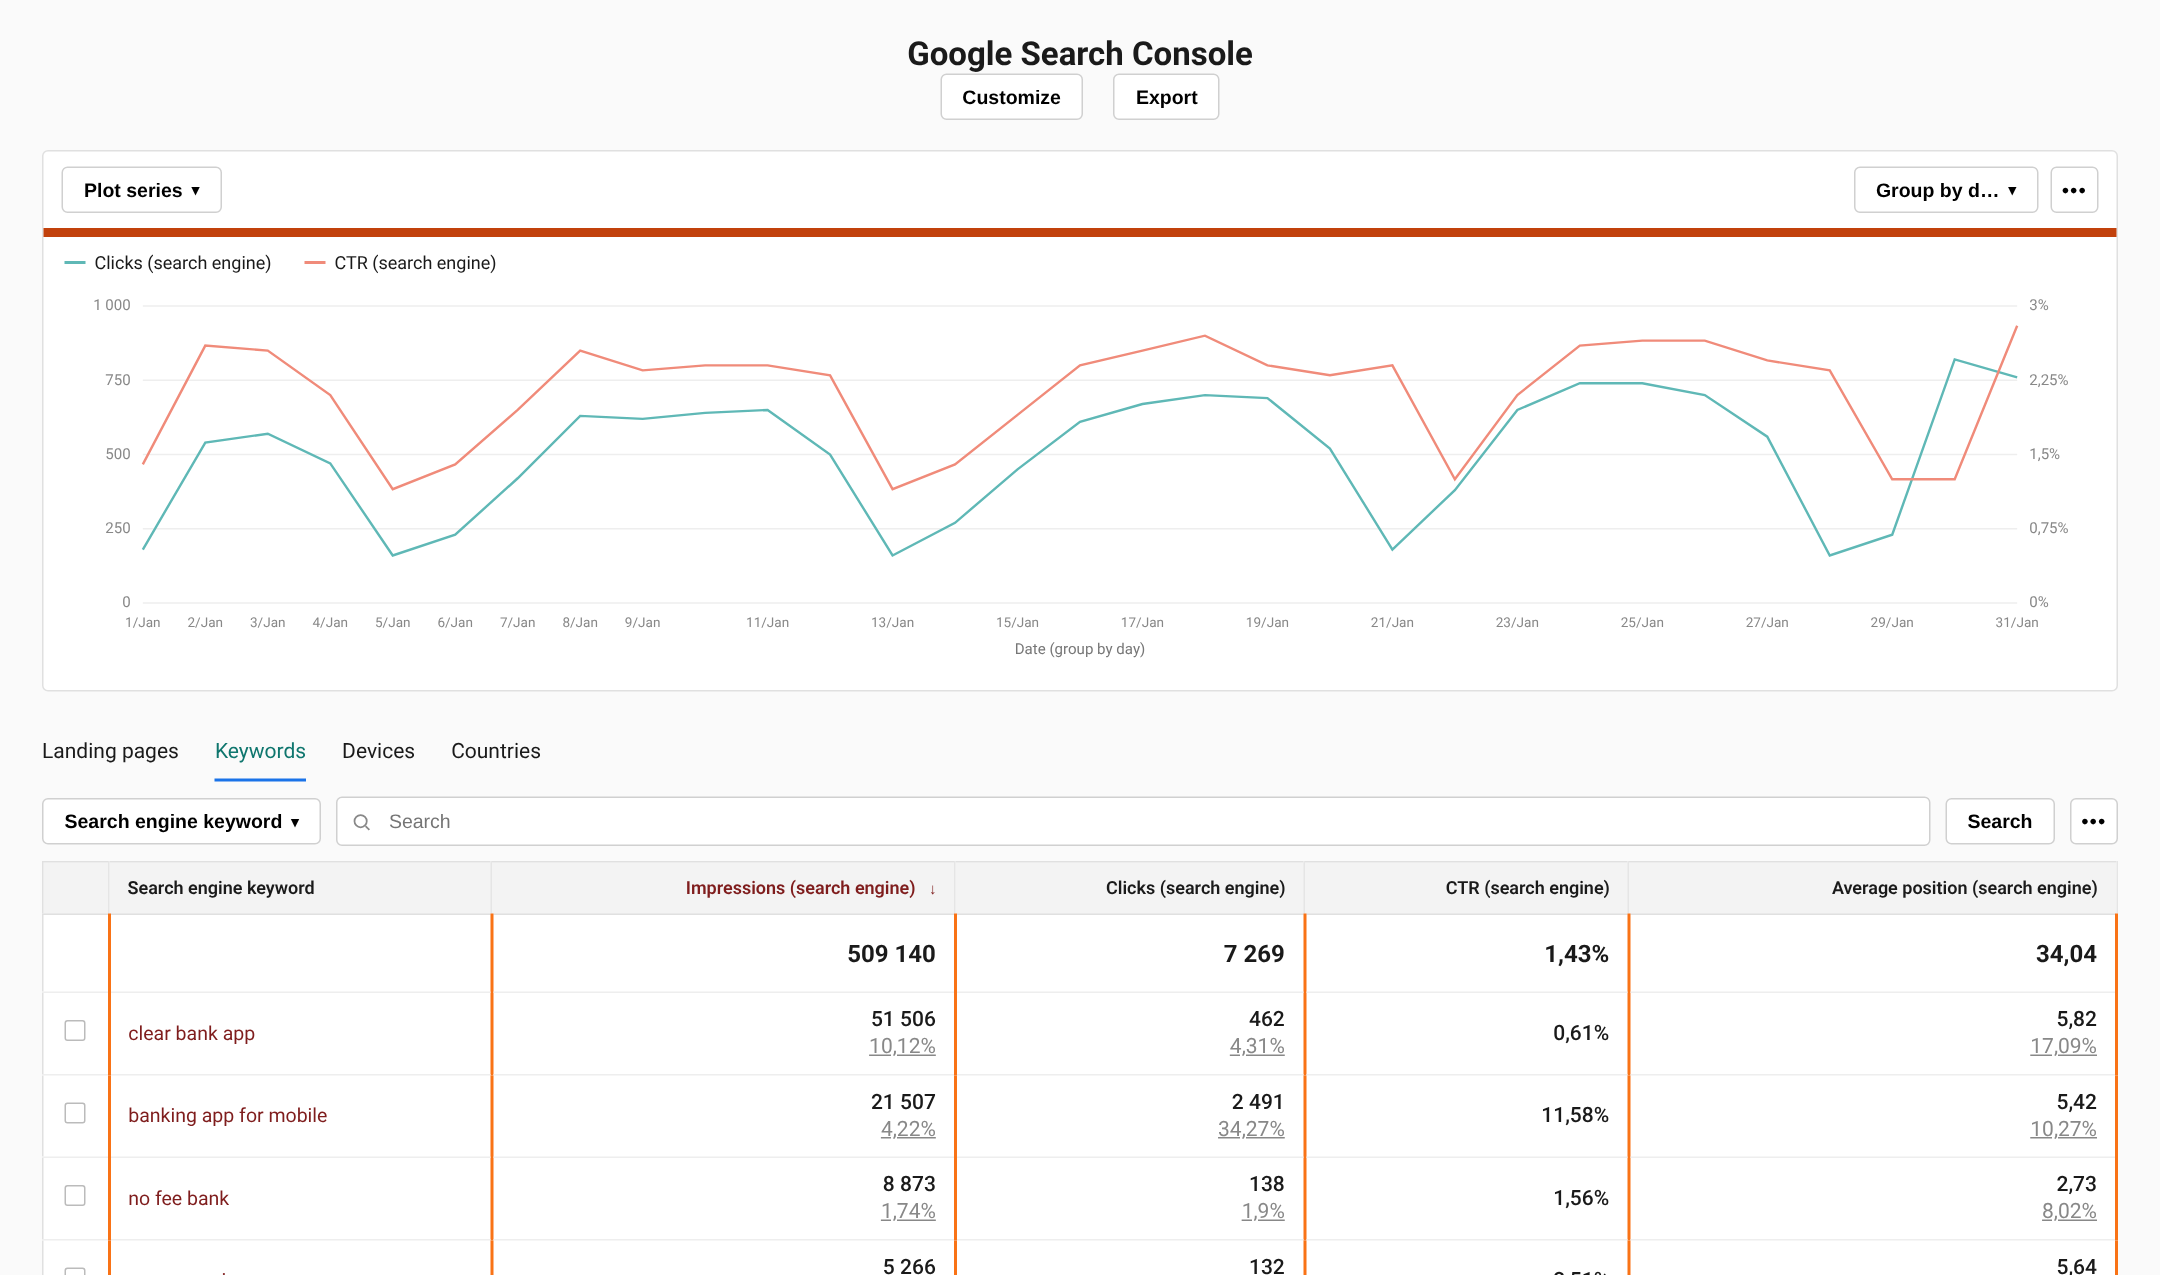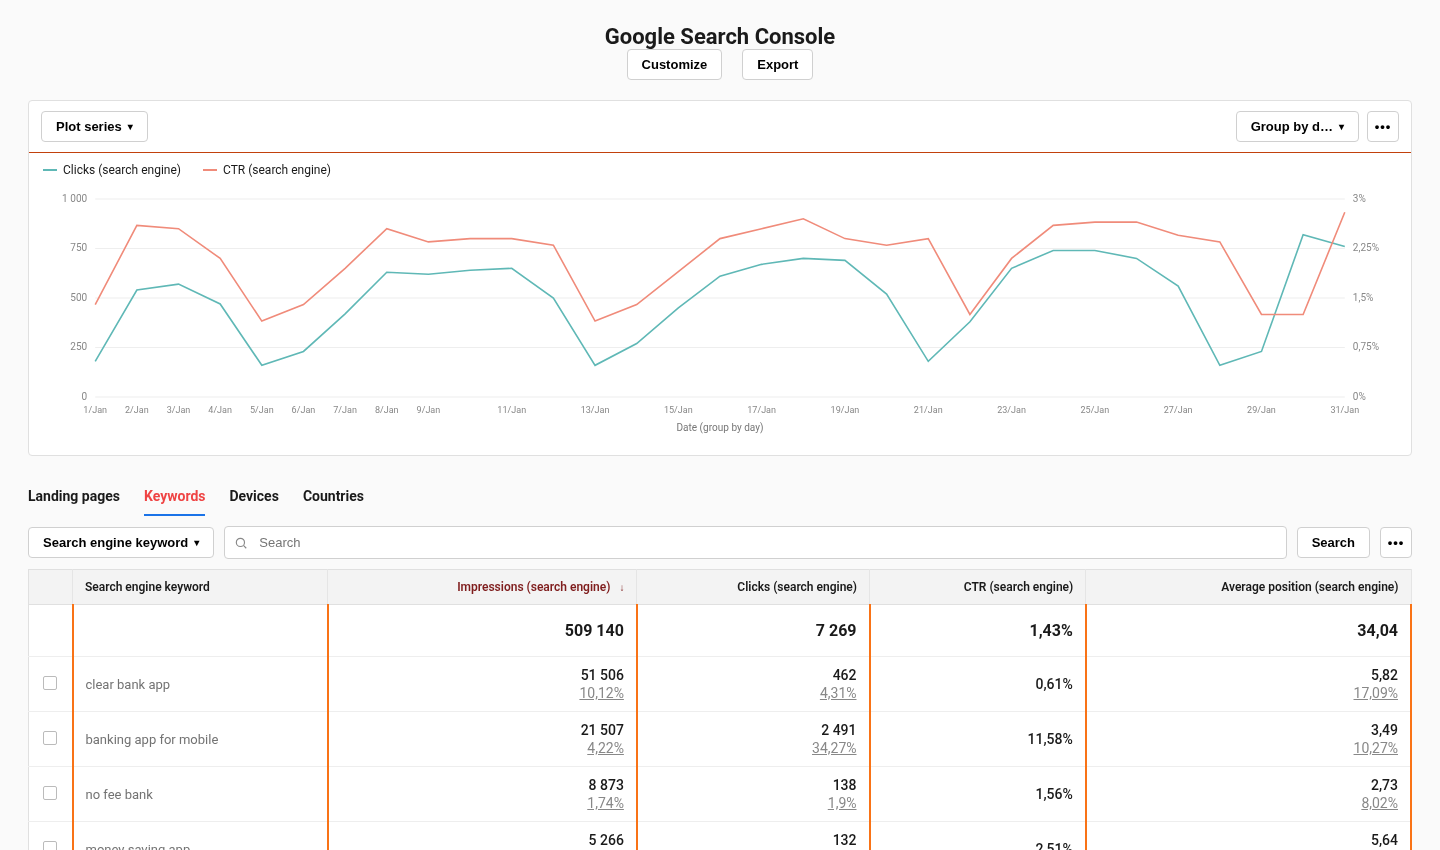--- a/index.html
+++ b/index.html
@@ -4,42 +4,42 @@
 <style>
 * { box-sizing: border-box; margin: 0; padding: 0; }
 body { font-family: -apple-system, BlinkMacSystemFont, "Segoe UI", Roboto, sans-serif; background: #fafafa; color: #1a1a1a; font-size: 13px; }
 .container { padding: 24px 28px; }
 .header { display: flex; justify-content: space-between; align-items: center; margin-bottom: 20px; flex-direction: column; }
 .page-title { font-size: 22px; font-weight: 700; }
 .header-actions { display: flex; gap: 20px; }
 .btn { background: #fff; border: 1px solid #d0d0d0; border-radius: 4px; padding: 7px 14px; font-size: 13px; font-weight: 600; cursor: pointer; display: inline-flex; align-items: center; gap: 6px; }
 .btn-icon { width: 32px; justify-content: center; padding: 7px 0; }
 .card { background: #fff; border: 1px solid #e0e0e0; border-radius: 4px; }
-.card-toolbar { display: flex; justify-content: space-between; align-items: center; padding: 10px 12px; border-bottom: 1px solid #c2410c; }
+.card-toolbar { display: flex; justify-content: space-between; align-items: center; padding: 10px 12px; border-bottom: 6px solid #c2410c; }
 .toolbar-right { display: flex; gap: 8px; }
 .legend-row { padding: 10px 14px; display: flex; gap: 22px; font-size: 12px; align-items: center; }
 .legend-item { display: flex; align-items: center; gap: 6px; }
 .legend-swatch { width: 14px; height: 2px; display: inline-block; }
 .chart-wrap { position: relative; padding: 6px 18px 12px 18px; }
 .tabs { display: flex; gap: 24px; margin: 26px 0 10px 0; }
-.tab { font-size: 14px; font-weight: 700; padding: 6px 0 10px 0; cursor: pointer; border-bottom: 2px solid transparent; }
-.tab.active { color: #ef4444; border-bottom-color: #1a73e8; }
+.tab { font-size: 14px; font-weight: 400; padding: 6px 0 10px 0; cursor: pointer; border-bottom: 2px solid transparent; }
+.tab.active { color: #0f766e; border-bottom-color: #1a73e8; }
 .nested-dims { font-size: 12px; color: #555; margin-bottom: 14px; }
 .nested-dims .dim-value { color: #1a1a1a; font-weight: 500; }
 .table-toolbar { display: flex; gap: 10px; align-items: center; margin-bottom: 0; }
 .search-wrap { flex: 1; position: relative; }
 .search-input { width: 100%; padding: 8px 12px 8px 34px; border: 1px solid #d0d0d0; border-radius: 4px; font-size: 13px; }
 .search-icon-wrap { position: absolute; left: 10px; top: 50%; transform: translateY(-50%); color: #888; }
 .data-table { width: 100%; border-collapse: collapse; margin-top: 10px; background: #fff; border: 1px solid #e0e0e0; }
 .data-table th { background: #f3f3f3; text-align: left; font-weight: 600; font-size: 12px; padding: 10px 12px; border-bottom: 1px solid #e0e0e0; border-right: 1px solid #e5e5e5; }
 .data-table th.sorted { color: #7f1d1d; }
 .data-table th.num, .data-table td.num { text-align: right; }
 .data-table td { padding: 10px 12px; border-bottom: 1px solid #eee; border-right: 2px solid #f97316; vertical-align: middle; }
 .data-table tr.totals-row td { font-size: 16px; font-weight: 700; padding: 16px 12px; }
-.kw-link { color: #737373; cursor: pointer; text-align: right; }
+.kw-link { color: #7f1d1d; cursor: pointer; text-align: right; }
 .cell-main { font-size: 14px; font-weight: 500; }
 .cell-sub { font-size: 14px; color: #888; margin-top: 2px; text-decoration: underline; }
 .checkbox { width: 14px; height: 14px; border: 1px solid #bbb; border-radius: 2px; display: inline-block; }
 .col-check { width: 44px; text-align: center; }
 .sort-arrow { margin-left: 6px; font-size: 10px; }
 svg { display: block; }
 </style>
 </head>
 <body>
 
@@ -203,21 +203,21 @@
             <div class="cell-sub">4,22%</div>
           </td>
     <td class="num">
             <div class="cell-main">2 491</div>
             <div class="cell-sub">34,27%</div>
           </td>
     <td class="num">
             <div class="cell-main">11,58%</div>
           </td>
     <td class="num">
-            <div class="cell-main">3,49</div>
+            <div class="cell-main">5,42</div>
             <div class="cell-sub">10,27%</div>
           </td>
         </tr>
         <tr>
     <td class="col-check"><span class="checkbox"></span></td>
     <td><span class="kw-link">no fee bank</span></td>
     <td class="num">
             <div class="cell-main">8 873</div>
             <div class="cell-sub">1,74%</div>
           </td>

